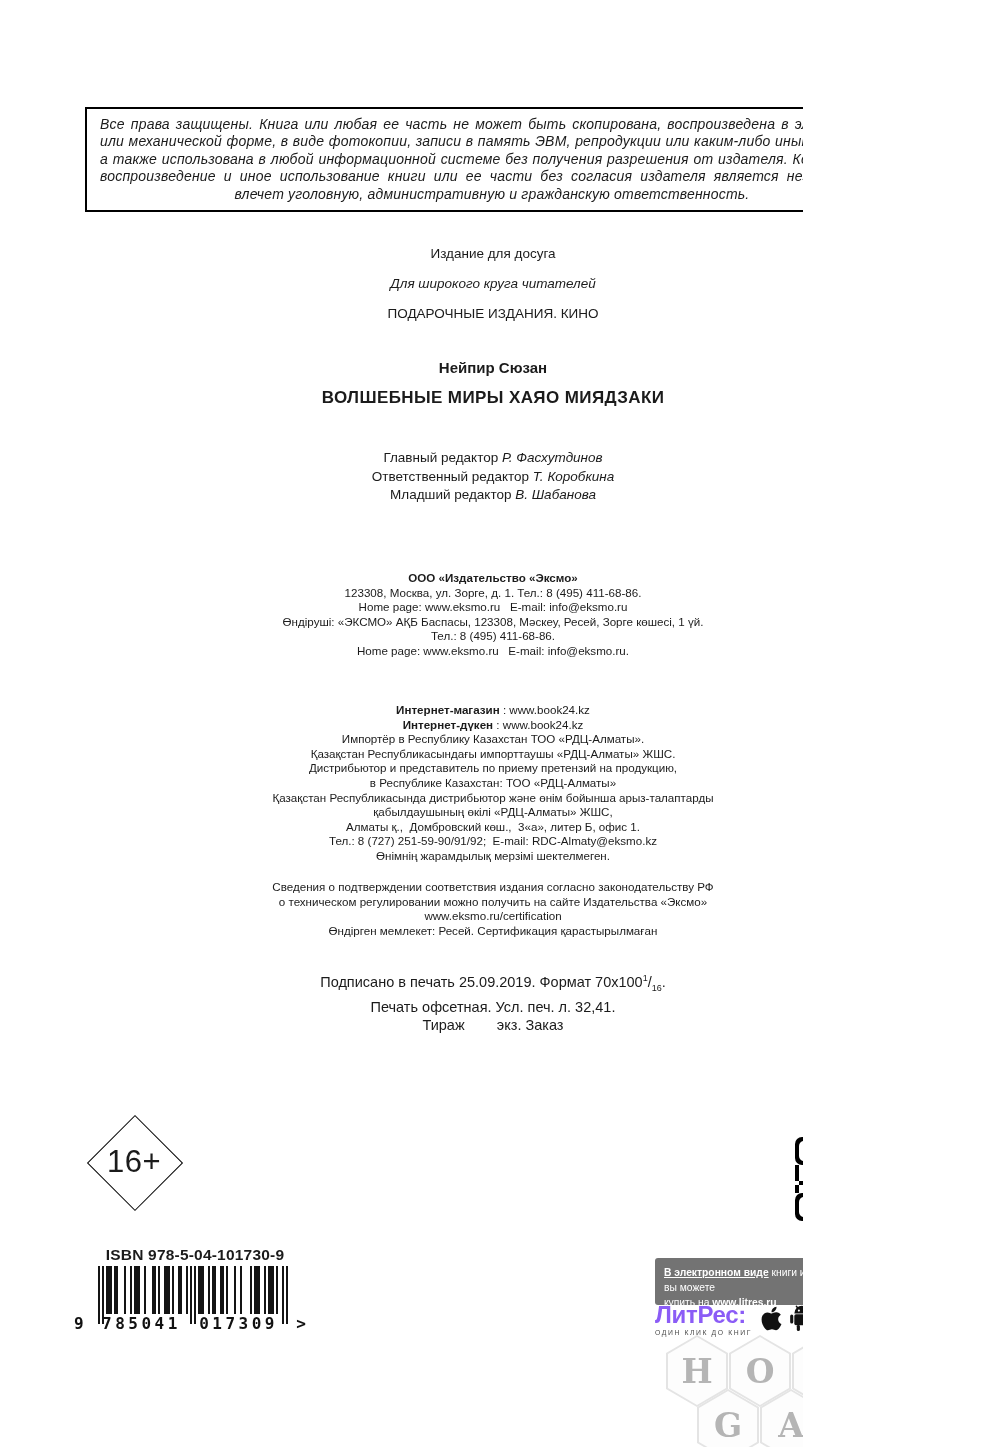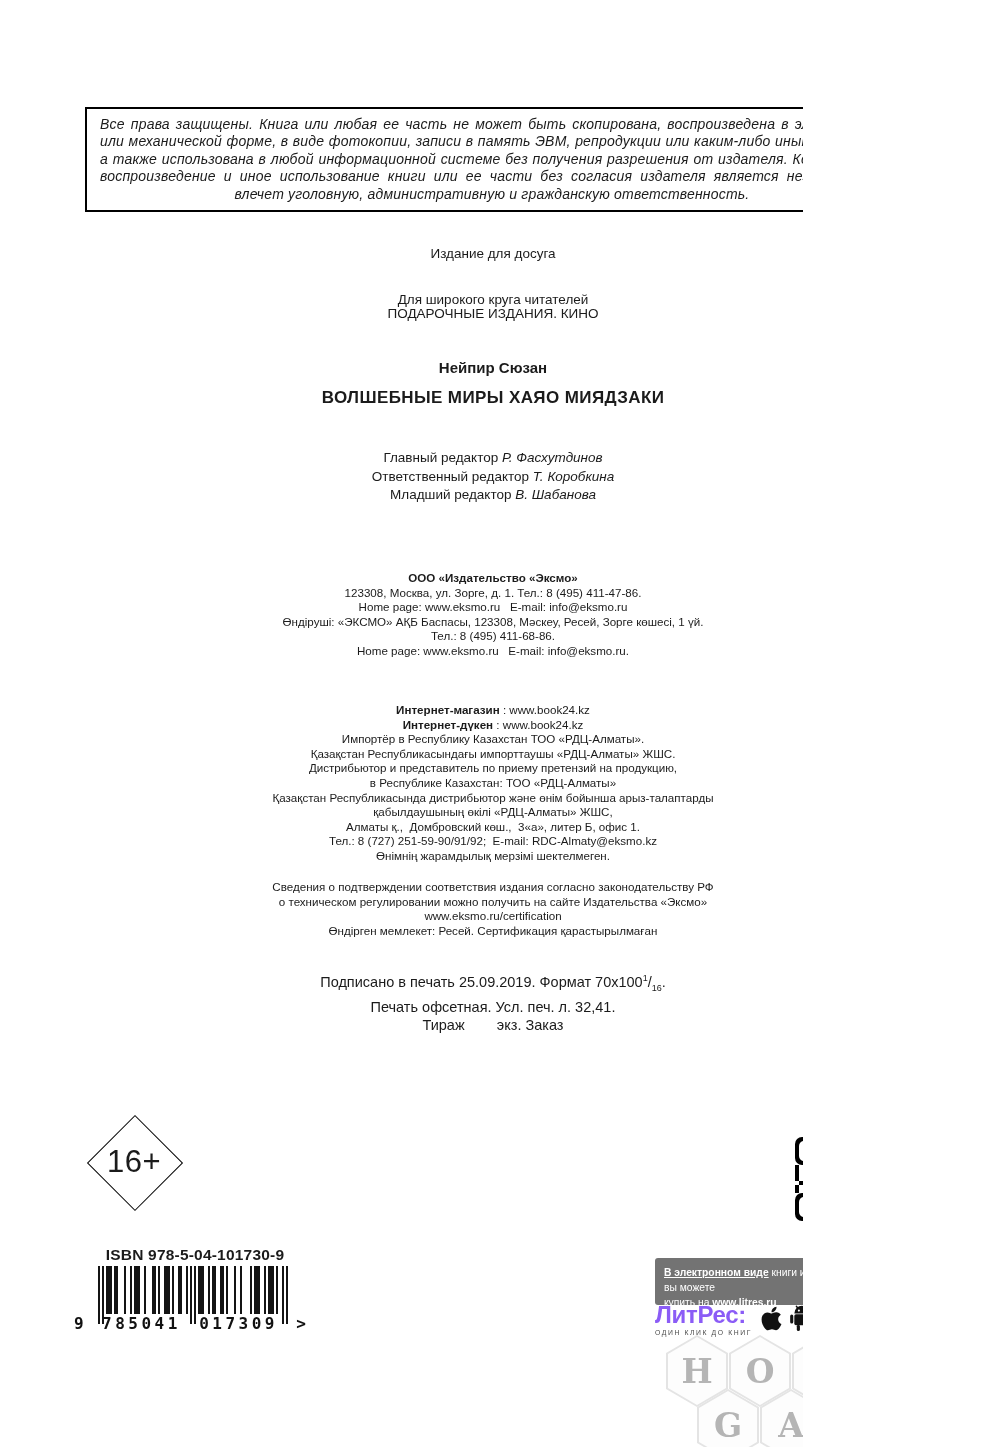--- a/index.html
+++ b/index.html
@@ -4,21 +4,21 @@
 <style>
   html,body{margin:0;padding:0;background:#fff;}
   #page{position:relative;width:803px;height:1447px;background:#ffffff;overflow:hidden;
         font-family:"Liberation Sans",sans-serif;color:#1b1b1b;}
   
   .copy-box{position:absolute;left:85px;top:107px;width:814px;box-sizing:border-box;
             border:2px solid #000;padding:7px 13px;font-style:italic;font-size:14px;
             line-height:17.4px;text-align:justify;text-align-last:center;letter-spacing:.2px;}
   
   .cline{position:absolute;left:0;width:986px;text-align:center;white-space:pre-wrap;}
-  .it{margin-top:16px;}
+  .it{font-style:italic;}
   
   .blk{position:absolute;left:0;width:986px;text-align:center;}
   .blk div{white-space:pre-wrap;}
   .small-blk{font-size:11.6px;line-height:14.6px;}
   .ed-blk{font-size:13.5px;line-height:18.5px;}
   .print-blk{font-size:14.5px;line-height:18.5px;}
   sup{font-size:9px;vertical-align:6px;}
   sub{font-size:9px;vertical-align:-4px;}
   
   .age-wrap{position:absolute;left:88px;top:1116px;width:92px;height:92px;}
@@ -81,21 +81,21 @@
 
       <div><span>Ответственный редактор </span><i>Т. Коробкина</i></div>
 
       <div><span>Младший редактор </span><i>В. Шабанова</i></div>
     </div>
 
   <div class="blk small-blk" style="top:571px;">
 
       <div><b>ООО «Издательство «Эксмо»</b><span></span></div>
 
-      <div><b></b><span>123308, Москва, ул. Зорге, д. 1. Тел.: 8 (495) 411-47-86.</span></div>
+      <div><b></b><span>123308, Москва, ул. Зорге, д. 1. Тел.: 8 (495) 411-68-86.</span></div>
 
       <div><b></b><span>Home page: www.eksmo.ru&nbsp;&nbsp;&nbsp;E-mail: info@eksmo.ru</span></div>
 
       <div><b></b><span>Өндіруші: «ЭКСМО» АҚБ Баспасы, 123308, Мәскеу, Ресей, Зорге көшесі, 1 үй.</span></div>
 
       <div><b></b><span>Тел.: 8 (495) 411-68-86.</span></div>
 
       <div><b></b><span>Home page: www.eksmo.ru&nbsp;&nbsp;&nbsp;E-mail: info@eksmo.ru.</span></div>
 
 

